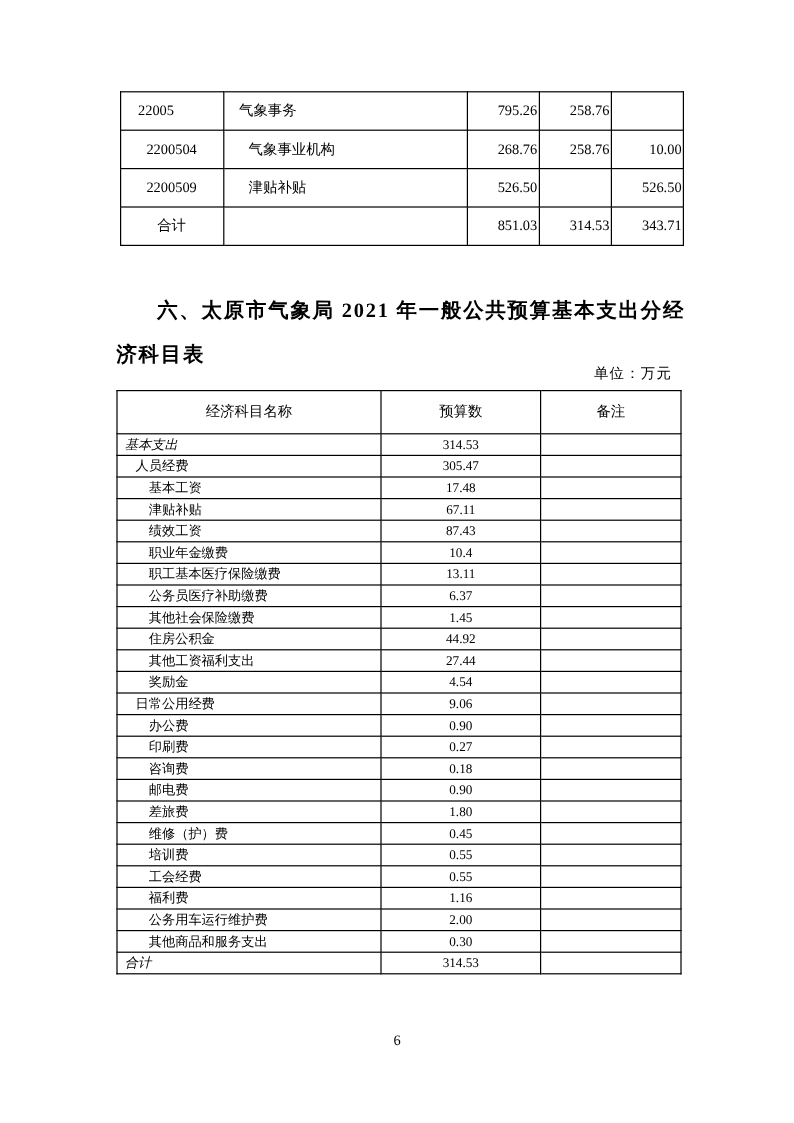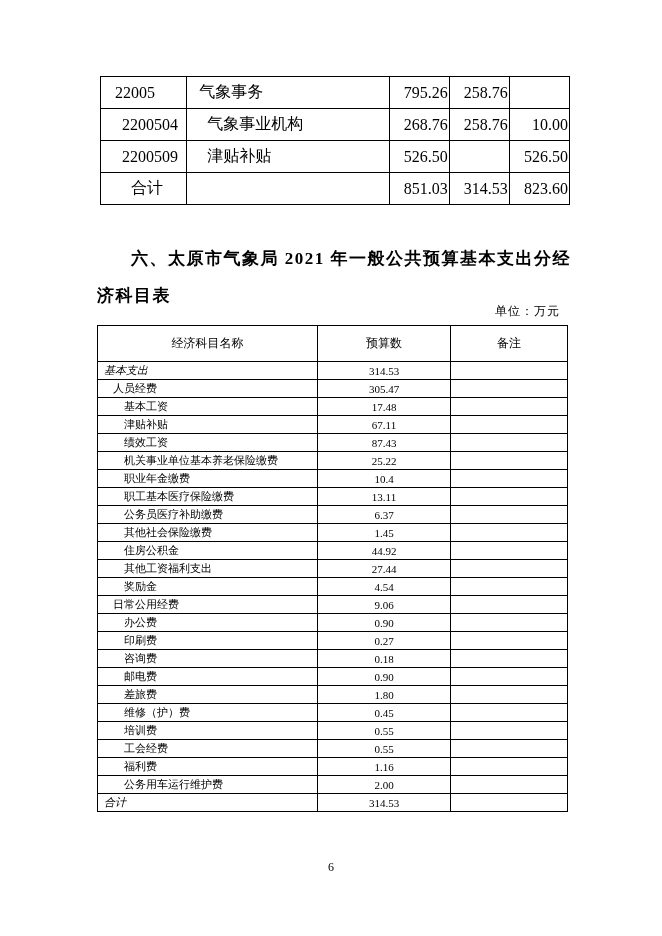--- a/index.html
+++ b/index.html
@@ -11,21 +11,21 @@
     color:#000;
     position:relative;
     overflow:hidden;
   }
   .page { position:absolute; left:0; top:0; width:662px; height:936px; background:#fff; }
 
   table { border-collapse:collapse; table-layout:fixed; }
   td, th { border:1px solid #000; vertical-align:middle; overflow:hidden; white-space:nowrap; }
 
   
-  .top-table { position:absolute; left:100px; top:76px; width:470px; font-size:16px; }
+  .top-table { position:absolute; left:100px; top:76px; width:470px; font-size:12px; }
   .top-table td { height:32px; }
   .top-table .col-code  { width:86px; }
   .top-table .col-name  { width:202px; }
   .top-table .col-num   { width:60px; text-align:right; }
   .top-table .code-cell { text-align:left; }
   .top-table .code-cell.ind-0 { padding-left:14px; }
   .top-table .code-cell.ind-1 { padding-left:21px;margin-left:12px; }
   .top-table .code-cell.ind-2 { padding-left:30px; }
   .top-table .name-cell.ind-0 { padding-left:12px; }
   .top-table .name-cell.ind-1 { padding-left:20px; }
@@ -101,21 +101,21 @@
           <td class="col-num">526.50</td>
           <td class="col-num"></td>
           <td class="col-num">526.50</td>
         </tr>
 
         <tr>
           <td class="code-cell ind-2">合计</td>
           <td class="name-cell ind-2"></td>
           <td class="col-num">851.03</td>
           <td class="col-num">314.53</td>
-          <td class="col-num">823.60</td>
+          <td class="col-num">343.71</td>
         </tr>
 
     </tbody>
   </table>
 
   <div class="section-title">
     <span class="line1">六、太原市气象局 2021 年一般公共预算基本支出分经</span>
     <span class="line2">济科目表</span>
   </div>
 
@@ -159,25 +159,20 @@
           <td class="value-cell">67.11</td>
           <td class="note-cell"></td>
         </tr>
 
         <tr>
           <td class="name-cell ind-2">绩效工资</td>
           <td class="value-cell">87.43</td>
           <td class="note-cell"></td>
         </tr>
 
-        <tr>
-          <td class="name-cell ind-2">机关事业单位基本养老保险缴费</td>
-          <td class="value-cell">25.22</td>
-          <td class="note-cell"></td>
-        </tr>
 
         <tr>
           <td class="name-cell ind-2">职业年金缴费</td>
           <td class="value-cell">10.4</td>
           <td class="note-cell"></td>
         </tr>
 
         <tr>
           <td class="name-cell ind-2">职工基本医疗保险缴费</td>
           <td class="value-cell">13.11</td>
@@ -273,20 +268,25 @@
           <td class="value-cell">1.16</td>
           <td class="note-cell"></td>
         </tr>
 
         <tr>
           <td class="name-cell ind-2">公务用车运行维护费</td>
           <td class="value-cell">2.00</td>
           <td class="note-cell"></td>
         </tr>
 
+        <tr>
+          <td class="name-cell ind-2">其他商品和服务支出</td>
+          <td class="value-cell">0.30</td>
+          <td class="note-cell"></td>
+        </tr>
 
         <tr>
           <td class="name-cell ind-0">合计</td>
           <td class="value-cell">314.53</td>
           <td class="note-cell"></td>
         </tr>
 
     </tbody>
   </table>
 

